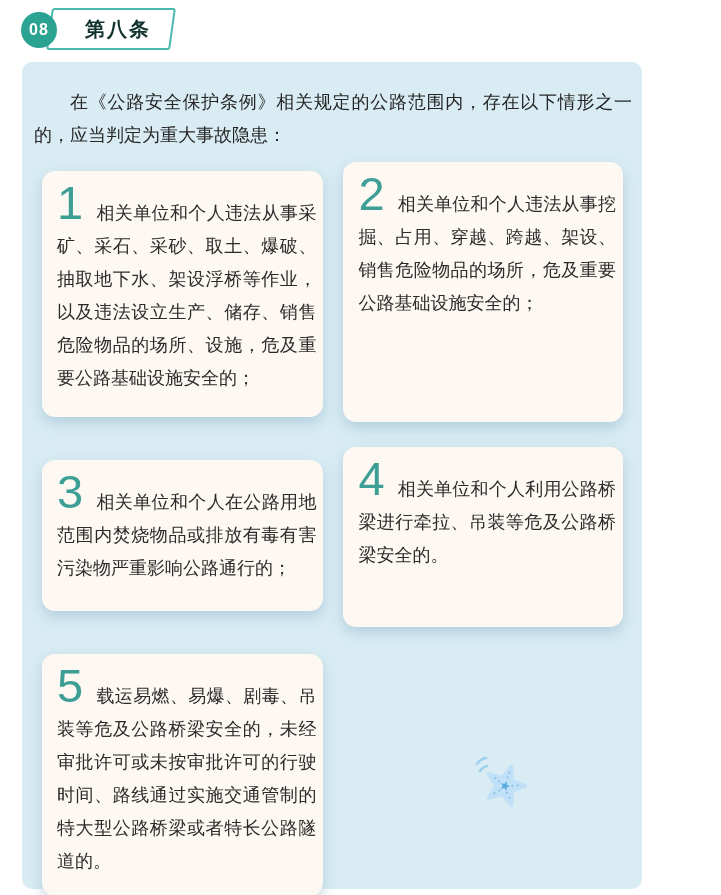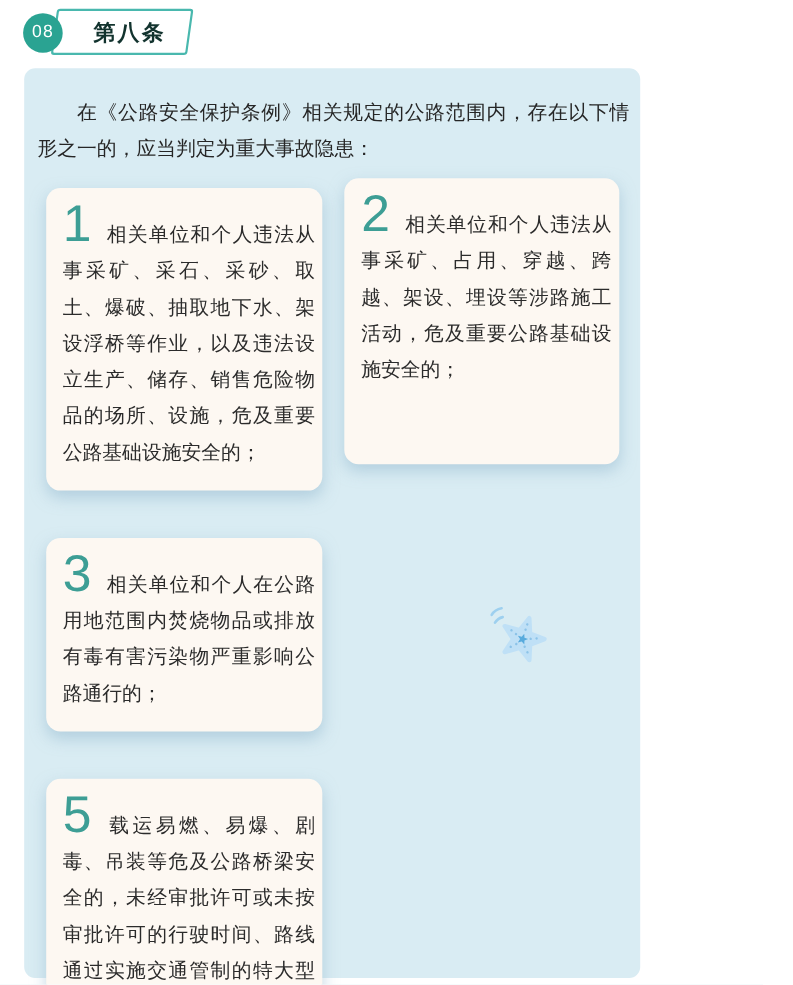--- a/index.html
+++ b/index.html
@@ -18,26 +18,26 @@
     transform: skewX(-8deg);
     display: flex; align-items: center; justify-content: center;
   }
   .title-box .unskew { transform: skewX(8deg); display: flex; align-items: center; }
   .title-label { font-size: 20px; font-weight: bold; color: #12332e; letter-spacing: 2px; padding-left: 14px; }
   .badge {
     position: absolute; left: 0; top: 4px;
     width: 36px; height: 36px; border-radius: 50%;
     background: #2aa392; color: #ffffff;
     display: flex; align-items: center; justify-content: center;
-    font-size: 16px; font-weight: normal; letter-spacing: 1px; z-index: 2;
+    font-size: 16px; font-weight: bold; letter-spacing: 1px; z-index: 2;
   }
   
   .panel {
     position: absolute; top: 62px; left: 22px;
-    width: 560px; height: 827px;
+    width: 620px; height: 827px;
     background: #d9ecf3; border-radius: 10px;
     padding: 24px 19px 30px 20px;
   }
   .intro {
     font-size: 18px; line-height: 33px; font-weight: 500;
     color: #262626; text-indent: 2em; text-align: justify;
     margin: 0 -9px 10px -8px;
   }
   
   .cards-grid { display: flex; gap: 20px; }
@@ -89,23 +89,26 @@
       </div>
 
       <div class="card" style="min-height:220px">
         <p class="card-text"><span class="card-num">5</span><span>载运易燃、易爆、剧毒、吊装等危及公路桥梁安全的，未经审批许可或未按审批许可的行驶时间、路线通过实施交通管制的特大型公路桥梁或者特长公路隧道的。</span></p>
       </div>
 
     </div>
     <div class="col col-right">
 
       <div class="card" style="min-height:260px">
-        <p class="card-text"><span class="card-num">2</span><span>相关单位和个人违法从事采矿、占用、穿越、跨越、架设、埋设等涉路施工活动，危及重要公路基础设施安全的；</span></p>
+        <p class="card-text"><span class="card-num">2</span><span>相关单位和个人违法从事挖掘、占用、穿越、跨越、架设、销售危险物品的场所，危及重要公路基础设施安全的；</span></p>
       </div>
 
+      <div class="card" style="min-height:180px">
+        <p class="card-text"><span class="card-num">4</span><span>相关单位和个人利用公路桥梁进行牵拉、吊装等危及公路桥梁安全的。</span></p>
+      </div>
 
       <div class="starfish-wrap">
         <svg width="62" height="62" viewBox="0 0 62 62" xmlns="http://www.w3.org/2000/svg">
 
           <path d="M6,12 q3,-5 9,-6" fill="none" stroke="#9ed0ef" stroke-width="2.4" stroke-linecap="round"></path>
           <path d="M9,19 q2.5,-4 7,-5" fill="none" stroke="#9ed0ef" stroke-width="2.4" stroke-linecap="round"></path>
 
           <g transform="translate(34,34) rotate(18)">
             <path d="M0,-20 L5,-6.9 L19,-6.2 L8.1,2.6 L11.8,16.2 L0,8.5 L-11.8,16.2 L-8.1,2.6 L-19,-6.2 L-5,-6.9 Z" fill="#bfe0f6" stroke="#bfe0f6" stroke-width="4" stroke-linejoin="round"></path>
 

